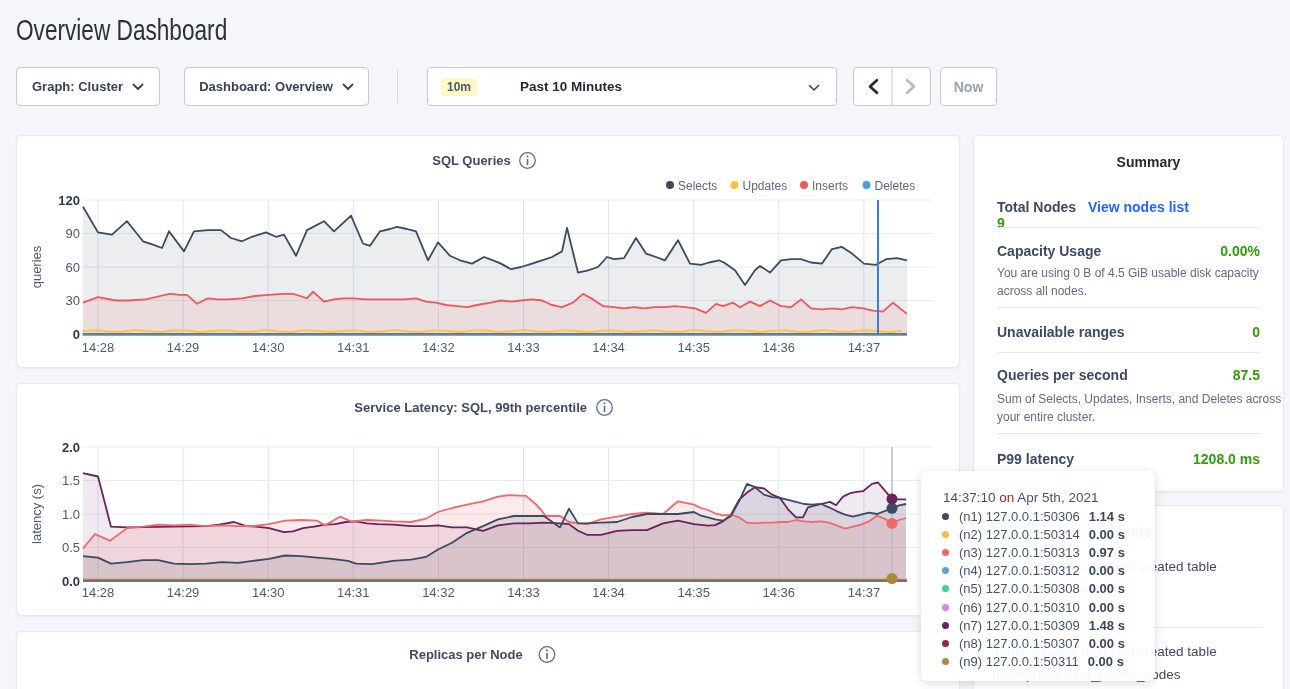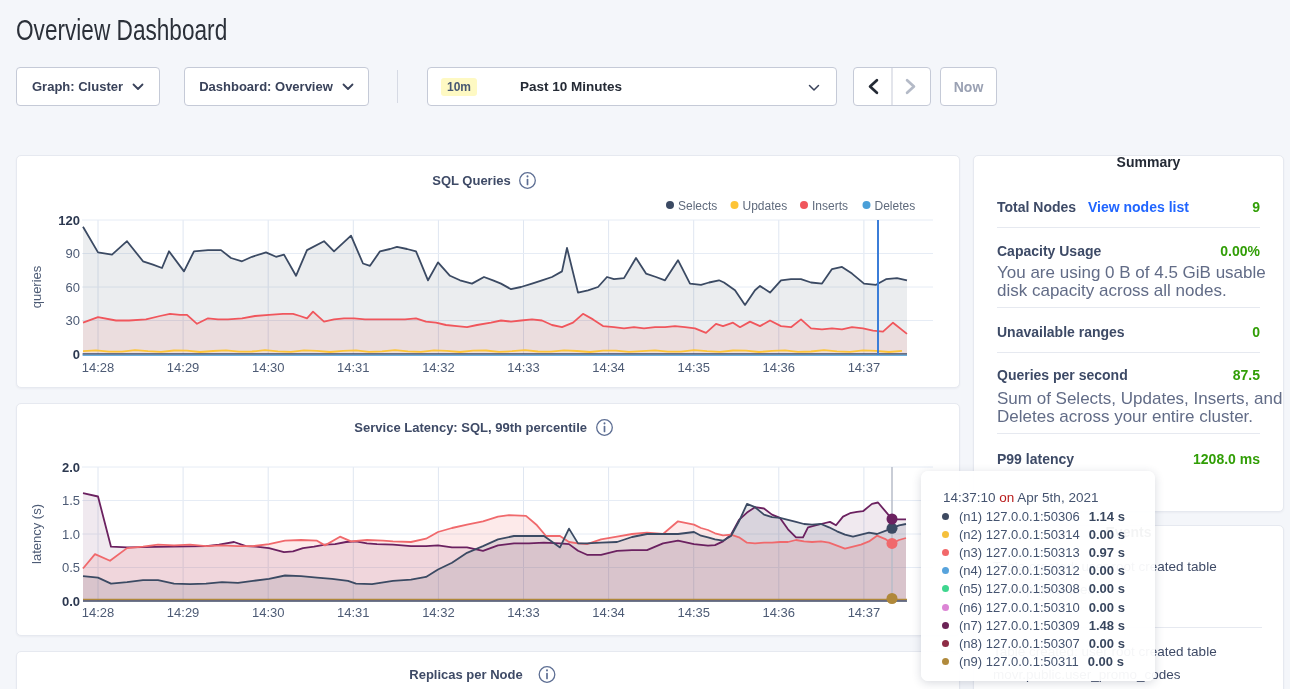--- a/index.html
+++ b/index.html
@@ -1,31 +1,31 @@
 <!DOCTYPE html>
 <html><head><meta charset="utf-8">
 <style>
 * { margin:0; padding:0; box-sizing:border-box; }
 html,body { width:1290px; height:689px; overflow:hidden; background:#f4f6fa;
   font-family:"Liberation Sans", sans-serif; position:relative; }
 .abs { position:absolute; }
 .panel { position:absolute; background:#fff; border:1px solid #e6e9f0; border-radius:5px;
-  box-shadow:0 1px 2px rgba(50,60,90,0.05);margin-top:20px; }
+  box-shadow:0 1px 2px rgba(50,60,90,0.05); }
 .btn { position:absolute; background:#fff; border:1px solid #c5cad7; border-radius:4px;
   display:flex; align-items:center; justify-content:center;
   font-size:13px; font-weight:bold; color:#39425a; }
 .ctitle { font:bold 13px "Liberation Sans",sans-serif; fill:#3e4a66; }
 .leg { font:12px "Liberation Sans",sans-serif; fill:#5f6a7c; }
 .tick { font:13px "Liberation Sans",sans-serif; fill:#4d5b75; }
 .tickb { font:bold 13px "Liberation Sans",sans-serif; fill:#2c3850; }
 .srow { position:absolute; left:997px; width:263px; display:flex; justify-content:space-between;
   font-size:14px; font-weight:bold; }
 .slabel { color:#3d4a66; }
 .sval { color:#319e06; }
-.sdesc { position:absolute; left:997px; width:286px; font-size:17px; color:#626c87; line-height:18px; }
+.sdesc { position:absolute; left:997px; width:286px; font-size:12px; color:#626c87; line-height:18px; }
 .sdiv { position:absolute; left:997px; width:263px; border-top:1px solid #e6e9f0; }
 .trow { display:flex; align-items:center; height:18.2px; font-size:13px; color:#44536f; }
 .tdot { width:7px; height:7px; border-radius:50%; margin-right:10px; flex:none; }
 .tval { font-weight:bold; color:#39475f; margin-left:9px; }
 .ev { position:absolute; font-size:13.5px; color:#3e4a66; line-height:23px; white-space:nowrap; }
 </style></head>
 <body>
 <div class="abs" style="left:16px;top:15px;font-size:29px;line-height:30px;color:#2b3039;transform:scaleX(0.78);transform-origin:0 0;">Overview Dashboard</div>
 
 <div class="btn" style="left:16px;top:67px;width:144px;height:39px;">Graph: Cluster<svg width="12" height="8" viewBox="0 0 12 8" style="margin-left:9px">
@@ -168,21 +168,21 @@
   <g stroke="#5d6e93" fill="none" stroke-width="1.3">
         <circle cx="530" cy="22.5" r="7.8"></circle>
         <line x1="530" y1="21.5" x2="530" y2="26.5" stroke-linecap="round" stroke-width="1.7"></line>
         <line x1="530" y1="18.1" x2="530" y2="18.6" stroke-linecap="round" stroke-width="1.9"></line>
       </g>
   <text x="63" y="66.5" text-anchor="end" class="tickb">120</text>
 </svg></div>
 
 <div class="panel" style="left:973px;top:135px;width:311px;height:357px;"></div>
 <div class="abs" style="left:973px;top:154px;width:311px;text-align:center;font-size:14px;font-weight:bold;color:#242a35;padding-left:40px;">Summary</div>
-<div class="srow" style="top:199px;">
+<div class="srow" style="top:199px;flex-direction:column;">
     <span><span class="slabel">Total Nodes</span> <a style="color:#2065ff;text-decoration:none;margin-left:8px;">View nodes list</a></span>
     <span class="sval">9</span>
   </div>
 <div class="sdiv" style="top:227px;"></div>
 <div class="srow" style="top:243px;">
     <span class="slabel">Capacity Usage</span>
     <span class="sval">0.00%</span>
   </div>
 <div class="sdesc" style="top:264px;">You are using 0 B of 4.5 GiB usable disk capacity across all nodes.</div>
 <div class="sdiv" style="top:307px;"></div>

